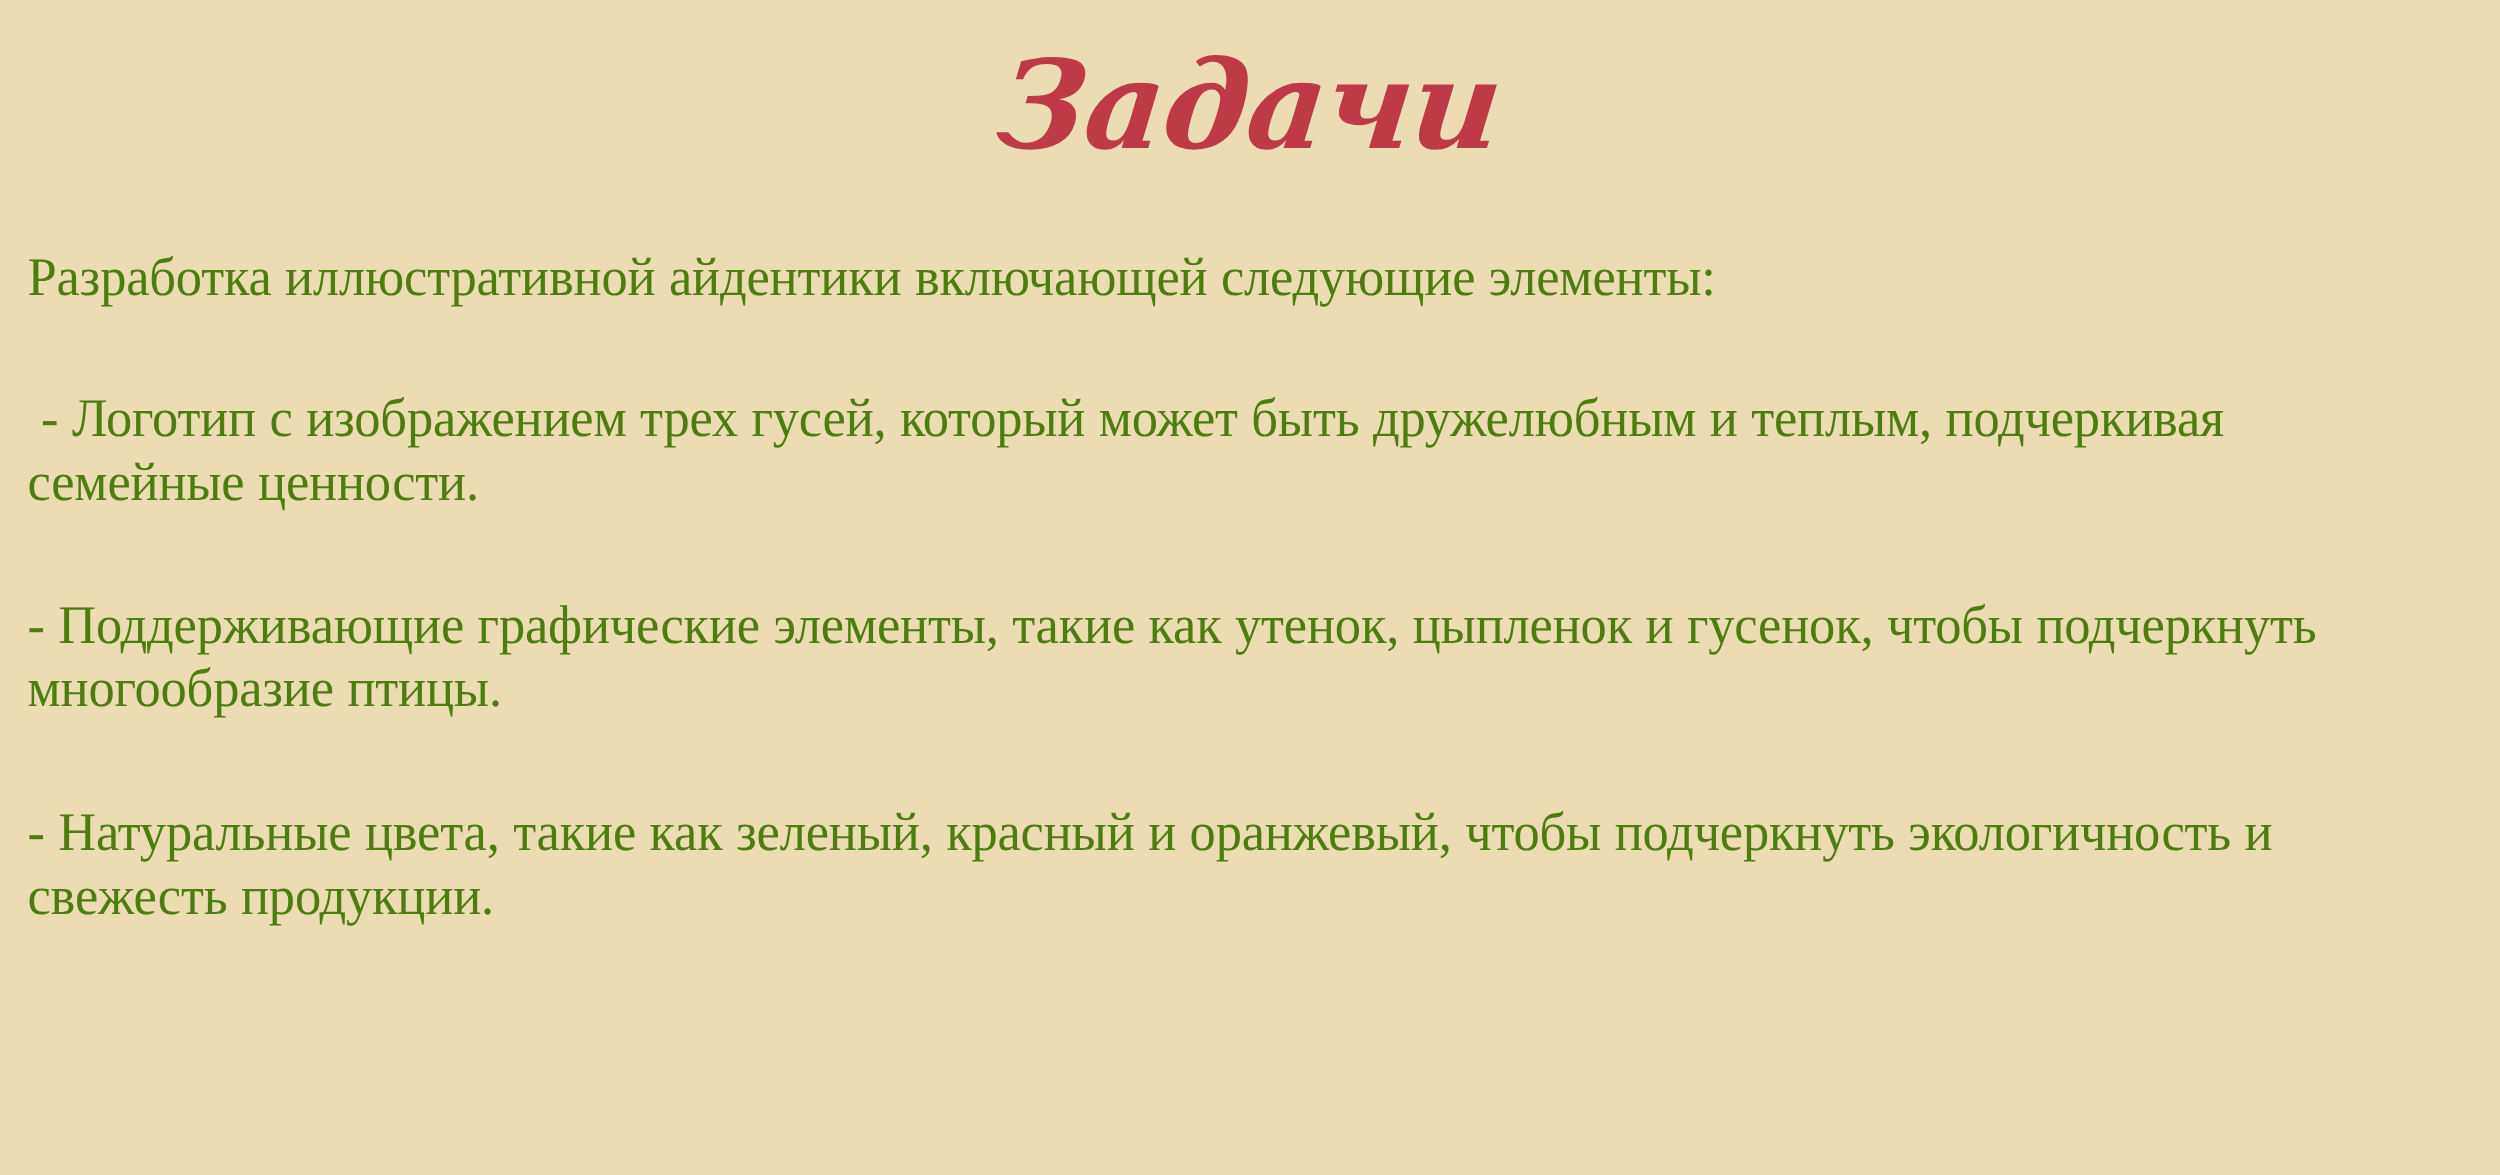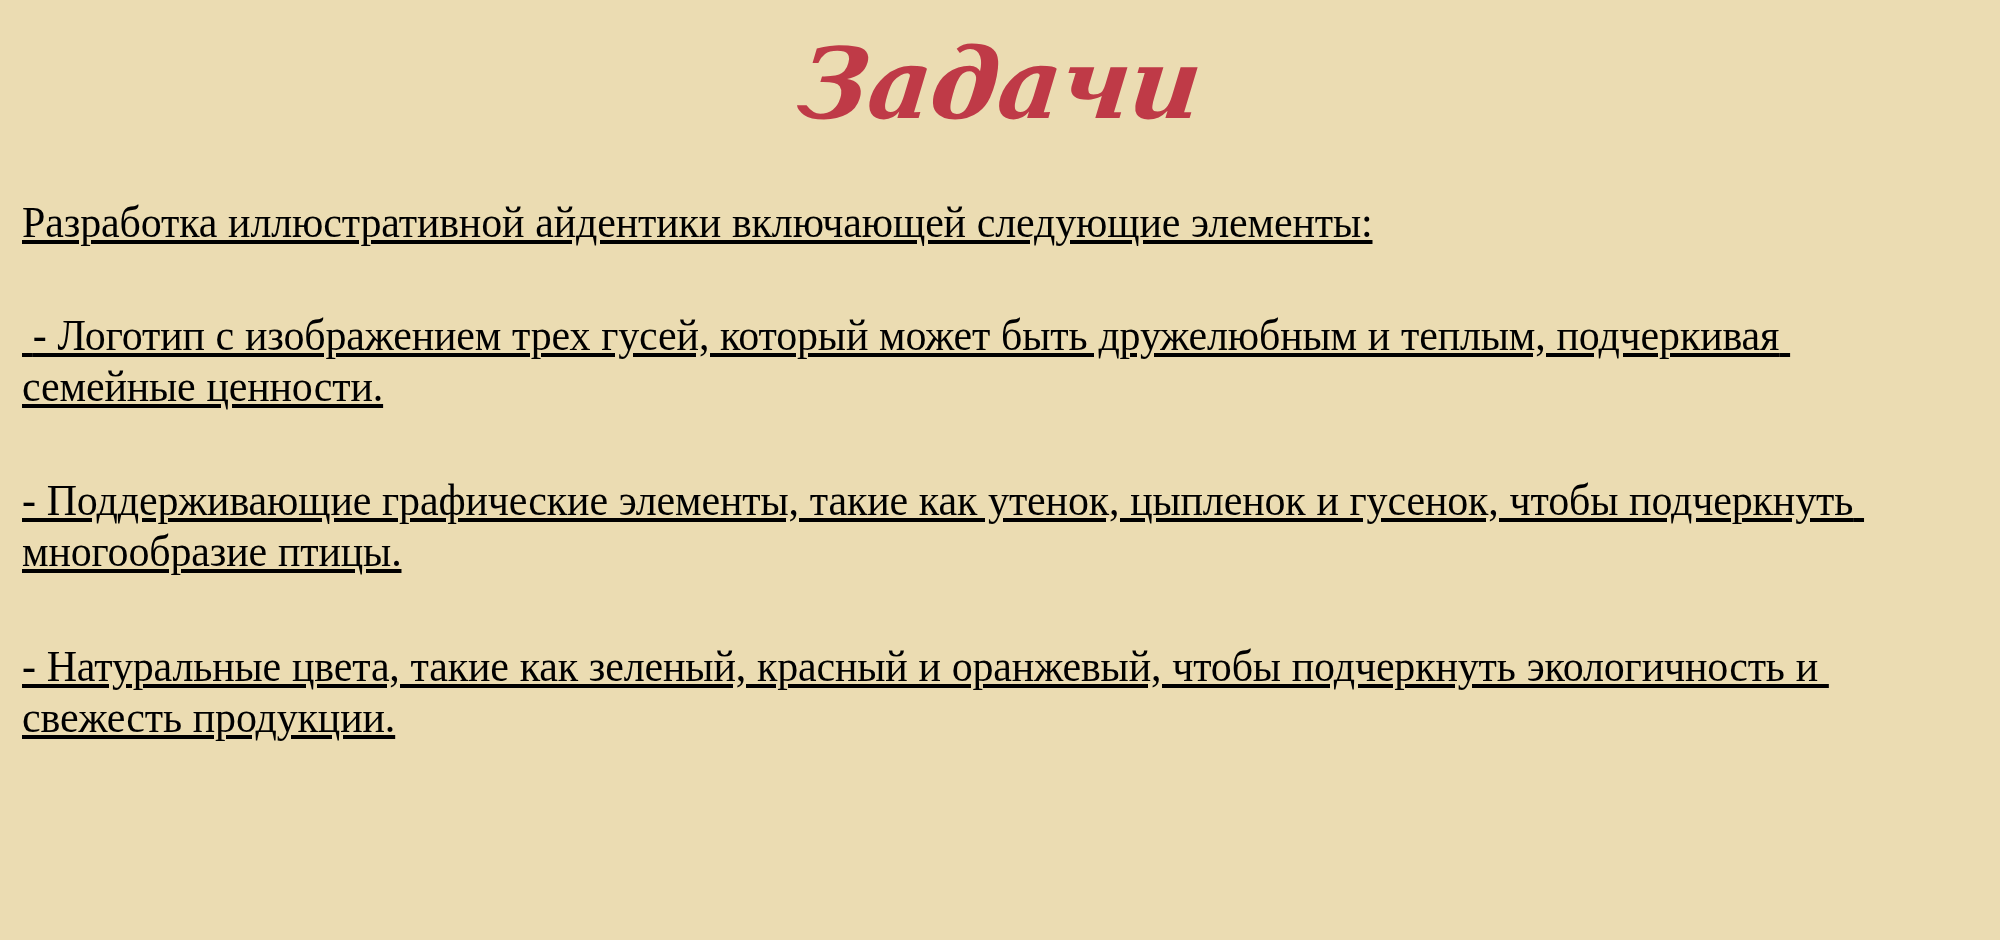--- a/index.html
+++ b/index.html
@@ -43,22 +43,21 @@
     transform: skewX(-6deg);
     text-rendering: geometricPrecision;
   }
 
   
   .body-copy {
     position: absolute;
     left: 22px;
     top: 197px;
     width: 1962px;
-    color: #000000;
-    text-decoration: underline;
+    color: #4d7c0f;
   }
 
   .para {
     font-size: 43.5px;
     line-height: 51px;
     letter-spacing: -0.15px;
     word-spacing: 0.5px;
     white-space: pre-wrap;
     font-stretch: semi-condensed;
     transform: scaleX(0.965);

